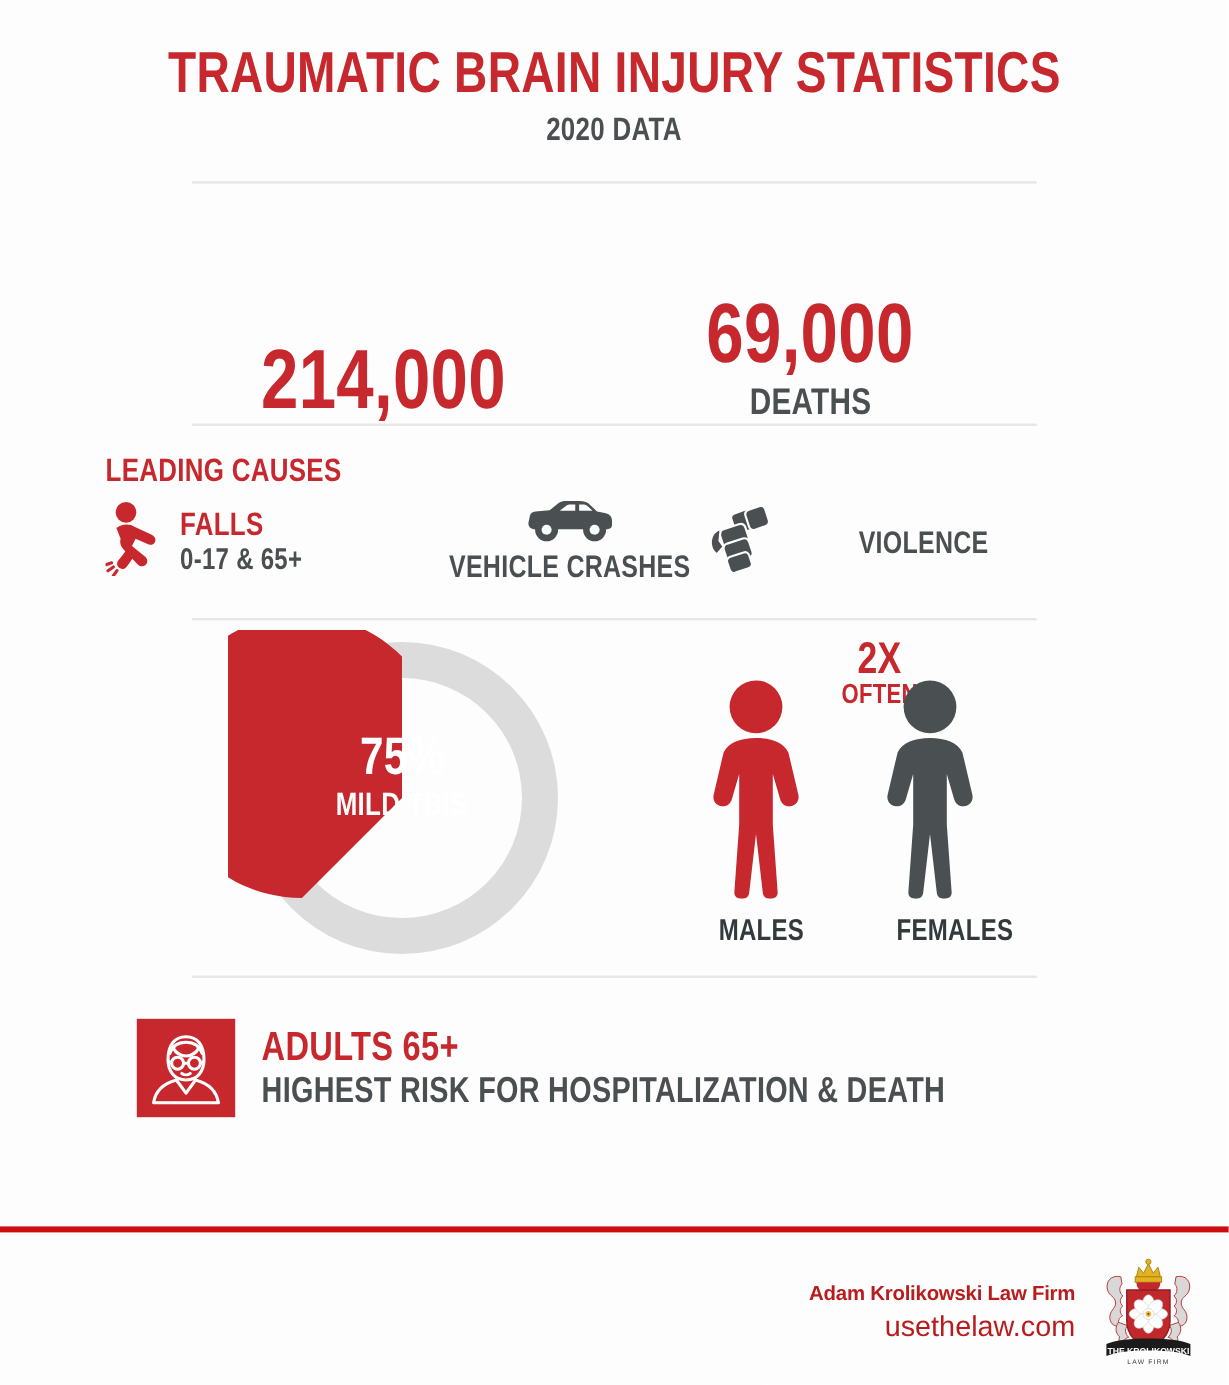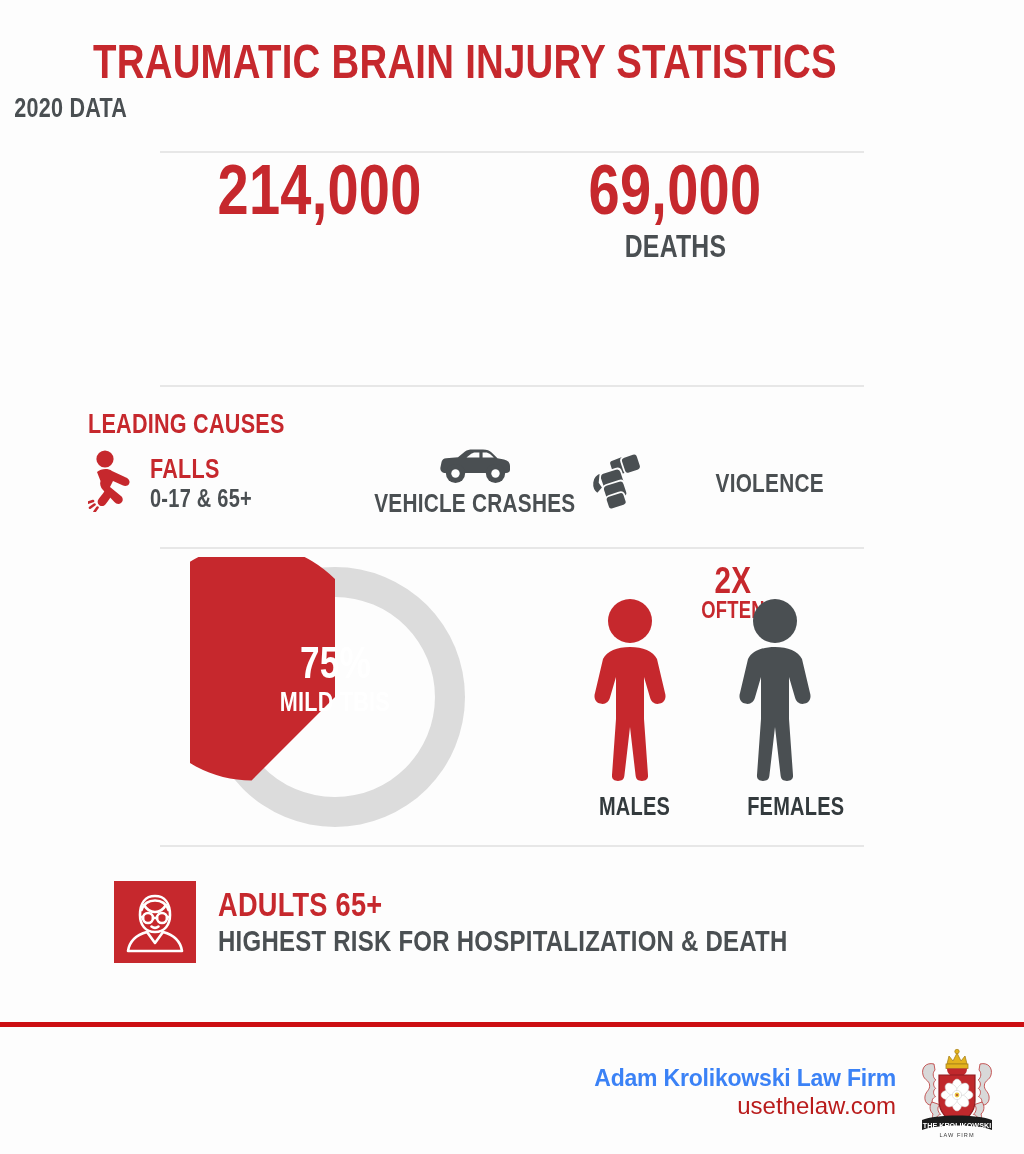--- a/index.html
+++ b/index.html
@@ -31,21 +31,21 @@
     transform-origin: center center;
     white-space: nowrap;
     letter-spacing: 0.3px;
   }
   .cond-l {
     transform-origin: left center;
   }
 
   
   .header {
-    text-align: left;
+    text-align: center;
     padding-top: 36px;
   }
   .title {
     color: #C6282D;
     font-size: 48px;
     line-height: 52px;
     display: inline-block;
   }
   .subtitle {
     color: #4A4F52;
@@ -62,22 +62,22 @@
     margin: 0 auto;
   }
   .d1 { margin-top: 27px; }
   .d2 { margin-top: 0px; }
   .d3 { margin-top: 0px; }
   .d4 { margin-top: 0px; }
 
   
   .stats {
     display: flex;
-    height: 232px;
-    align-items: flex-start;
+    height: 200px;
+    align-items: flex-end;
     padding-left: 158px;
     padding-right: 162px;
     box-sizing: border-box;
   }
   .stat {
     text-align: center;
   }
   .stat.s1 { width: 300px; margin-left: 12px; }
   .stat.s2 { width: 310px; margin-left: 50px; }
   .stat-value {
@@ -273,22 +273,22 @@
     align-items: center;
     justify-content: flex-end;
     padding-right: 24px;
     box-sizing: border-box;
   }
   .footer-text {
     text-align: right;
     margin-right: 18px;
   }
   .firm-name {
-    color: #3b82f6;
-    font-size: 23px;
+    color: #b91c1c;
+    font-size: 17px;
     font-weight: bold;
     line-height: 28px;
     display: block;
     letter-spacing: -0.2px;
   }
   .firm-site {
     color: #b91c1c;
     font-size: 24px;
     line-height: 24px;
     display: block;

